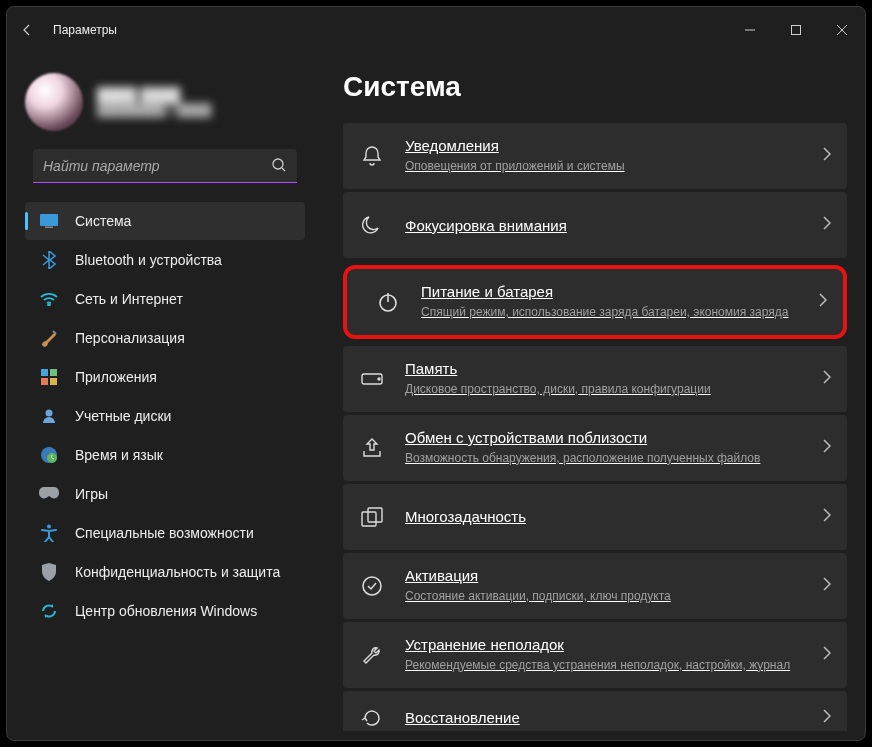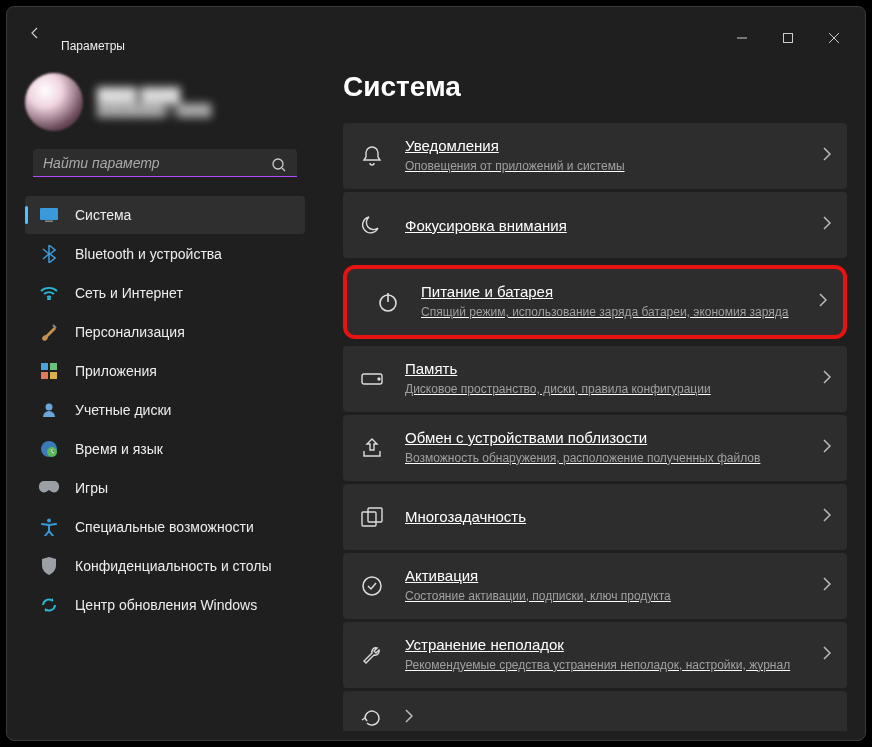--- a/index.html
+++ b/index.html
@@ -14,22 +14,22 @@
   .window {
     width: 860px; height: 735px;
     background: #1f1f1f;
     border: 1px solid #3a3a3a;
     border-radius: 8px;
     display: flex; flex-direction: column;
     overflow: hidden;
   }
   .titlebar {
     height: 46px;
-    display: flex; align-items: flex-end;
-    padding: 0 8px;
+    display: flex; align-items: center;
+    padding: 0 0;
   }
   .back-btn {
     width: 40px; height: 40px;
     display: flex; align-items: center; justify-content: center;
     color: #ccc; font-size: 16px;
   }
   .title-text { font-size: 12px; color: #eee; margin-left: 6px; }
   .win-controls { margin-left: auto; display: flex; }
   .win-btn {
     width: 46px; height: 30px;
@@ -56,21 +56,21 @@
     filter: blur(1px);
   }
   .profile-text { filter: blur(4px); }
   .profile-name { font-size: 14px; font-weight: 600; color: #ddd; }
   .profile-email { font-size: 12px; color: #aaa; }
   .search {
     margin: 0 16px 18px 16px;
     position: relative;
   }
   .search input {
-    width: 100%; height: 28px;
+    width: 100%; height: 34px;
     background: #2d2d2d;
     border: none; border-bottom: 1.5px solid #b04aff;
     border-radius: 4px 4px 0 0;
     color: #fff; font-size: 14px;
     padding: 0 36px 0 10px;
     outline: none;
   }
   .search input::placeholder { color: #aaa; font-style: italic; }
   .search-icon {
     position: absolute; right: 10px; top: 8px;
@@ -265,21 +265,21 @@
               </svg>
           </span>
           <span>Специальные возможности</span>
         </div>
         <div class="nav-item">
           <span class="nav-icon" style="color:#9aa0a6">
             <svg width="14" height="18" viewBox="0 0 14 18" fill="currentColor">
                 <path d="M7 0l7 2v6c0 5-3 8-7 10-4-2-7-5-7-10V2z"></path>
               </svg>
           </span>
-          <span>Конфиденциальность и столы</span>
+          <span>Конфиденциальность и защита</span>
         </div>
         <div class="nav-item">
           <span class="nav-icon" style="color:#29b6d1">
             <svg width="18" height="18" viewBox="0 0 18 18" fill="none" stroke="currentColor" stroke-width="2">
                 <path d="M3 9a6 6 0 0110-4M15 9a6 6 0 01-10 4"></path>
                 <path d="M13 2v3h-3M5 16v-3h3" fill="currentColor" stroke="none"></path>
               </svg>
           </span>
           <span>Центр обновления Windows</span>
         </div>
@@ -411,20 +411,23 @@
                 <path d="M1 1l6 6-6 6"></path>
               </svg></span>
         </div>
 
         <div class="card cut">
           <span class="card-icon">
             <svg width="22" height="22" viewBox="0 0 22 22" fill="none" stroke="currentColor" stroke-width="1.5">
                 <path d="M4 11a7 7 0 1 1 2 5M4 11l-3 2m3-2l2 3"></path>
               </svg>
           </span>
+          <div class="card-text">
+            <div class="card-title">Восстановление</div>
+          </div>
           <span class="chev"><svg width="8" height="14" viewBox="0 0 8 14" fill="none" stroke="currentColor" stroke-width="1.5">
                 <path d="M1 1l6 6-6 6"></path>
               </svg></span>
         </div>
 
       </div>
     </div>
 
   </div>
 </div>

